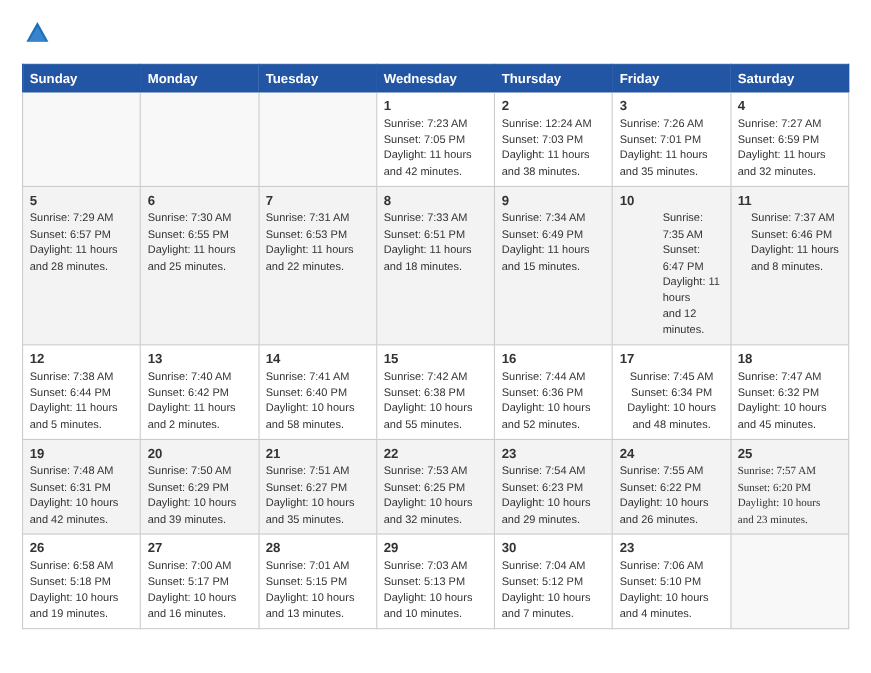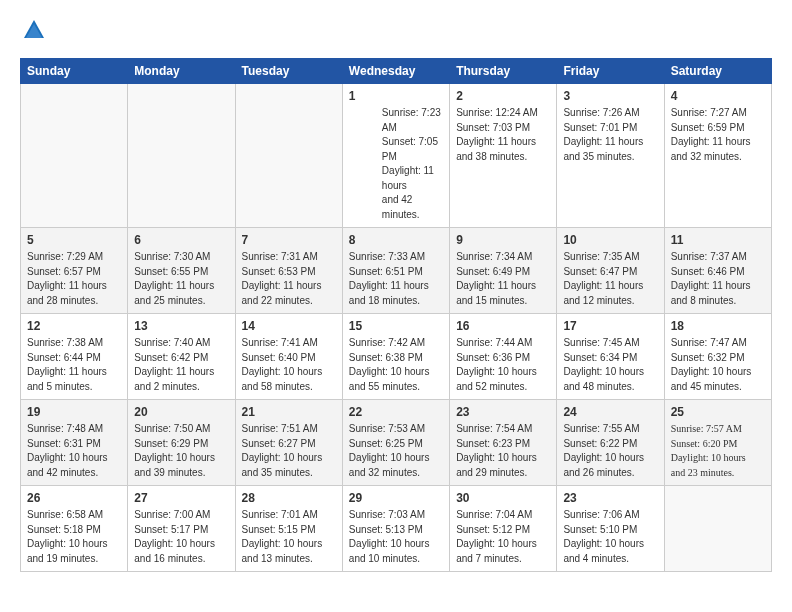--- a/index.html
+++ b/index.html
@@ -130,21 +130,21 @@
           <th>Saturday</th>
         </tr>
     </thead>
     <tbody id="calendar-body">
     <tr>
           <td class="empty"></td>
           <td class="empty"></td>
           <td class="empty"></td>
           <td>
             <span class="day-number">1</span>
-            <div class="day-info" style="white-space: pre-line; margin-left: 33px;">Sunrise: 7:23 AM
+            <div class="day-info" style="white-space: pre-line;">Sunrise: 7:23 AM
 Sunset: 7:05 PM
 Daylight: 11 hours
 and 42 minutes.</div>
           </td>
           <td>
             <span class="day-number">2</span>
             <div class="day-info" style="white-space: pre-line;">Sunrise: 12:24 AM
 Sunset: 7:03 PM
 Daylight: 11 hours
 and 38 minutes.</div>
@@ -195,28 +195,28 @@
           </td>
           <td>
             <span class="day-number">9</span>
             <div class="day-info" style="white-space: pre-line;">Sunrise: 7:34 AM
 Sunset: 6:49 PM
 Daylight: 11 hours
 and 15 minutes.</div>
           </td>
           <td>
             <span class="day-number">10</span>
-            <div class="day-info" style="white-space: pre-line;">Sunrise: 7:35 AM
+            <div class="day-info" style="white-space: pre-line; margin-left: 39px;">Sunrise: 7:35 AM
 Sunset: 6:47 PM
 Daylight: 11 hours
 and 12 minutes.</div>
           </td>
           <td>
             <span class="day-number">11</span>
-            <div class="day-info" style="white-space: pre-line;">Sunrise: 7:37 AM
+            <div class="day-info" style="white-space: pre-line; margin-left: 12px;">Sunrise: 7:37 AM
 Sunset: 6:46 PM
 Daylight: 11 hours
 and 8 minutes.</div>
           </td>
         </tr>
         <tr>
           <td>
             <span class="day-number">12</span>
             <div class="day-info" style="white-space: pre-line;">Sunrise: 7:38 AM
 Sunset: 6:44 PM
@@ -246,21 +246,21 @@
           </td>
           <td>
             <span class="day-number">16</span>
             <div class="day-info" style="white-space: pre-line;">Sunrise: 7:44 AM
 Sunset: 6:36 PM
 Daylight: 10 hours
 and 52 minutes.</div>
           </td>
           <td>
             <span class="day-number">17</span>
-            <div class="day-info" style="white-space: pre-line;">Sunrise: 7:45 AM
+            <div class="day-info" style="white-space: pre-line; text-align: center;">Sunrise: 7:45 AM
 Sunset: 6:34 PM
 Daylight: 10 hours
 and 48 minutes.</div>
           </td>
           <td>
             <span class="day-number">18</span>
             <div class="day-info" style="white-space: pre-line;">Sunrise: 7:47 AM
 Sunset: 6:32 PM
 Daylight: 10 hours
 and 45 minutes.</div>

